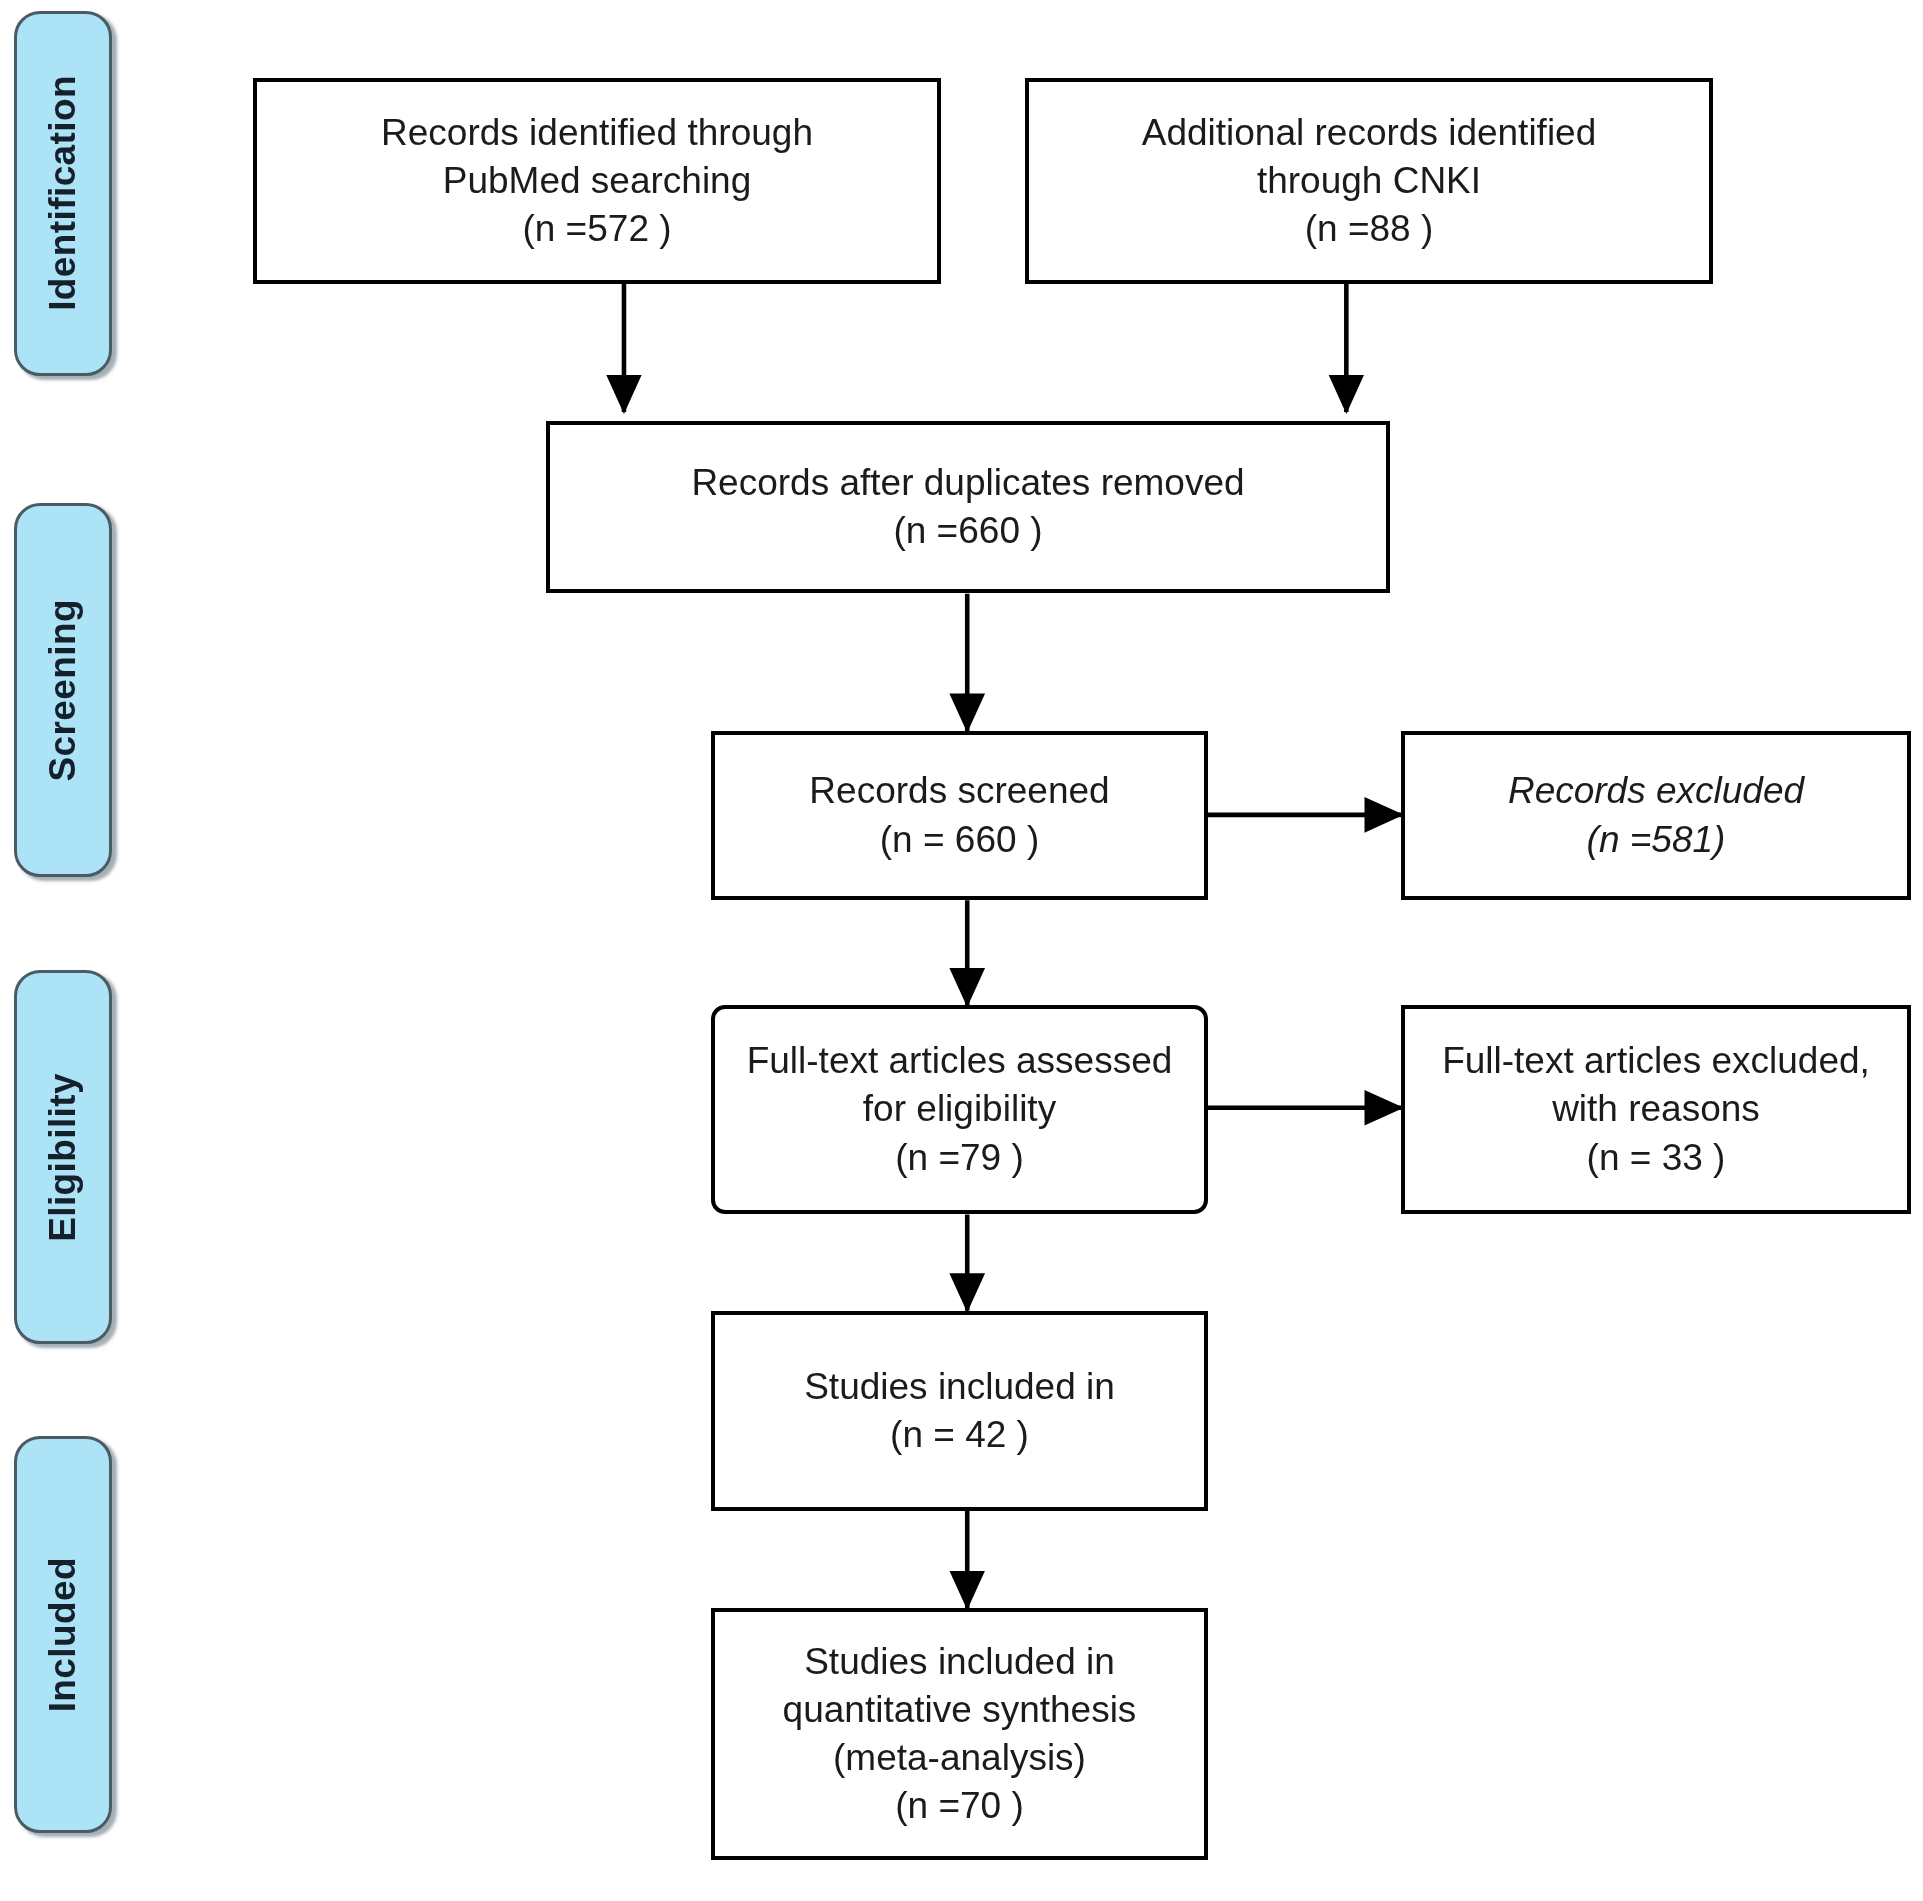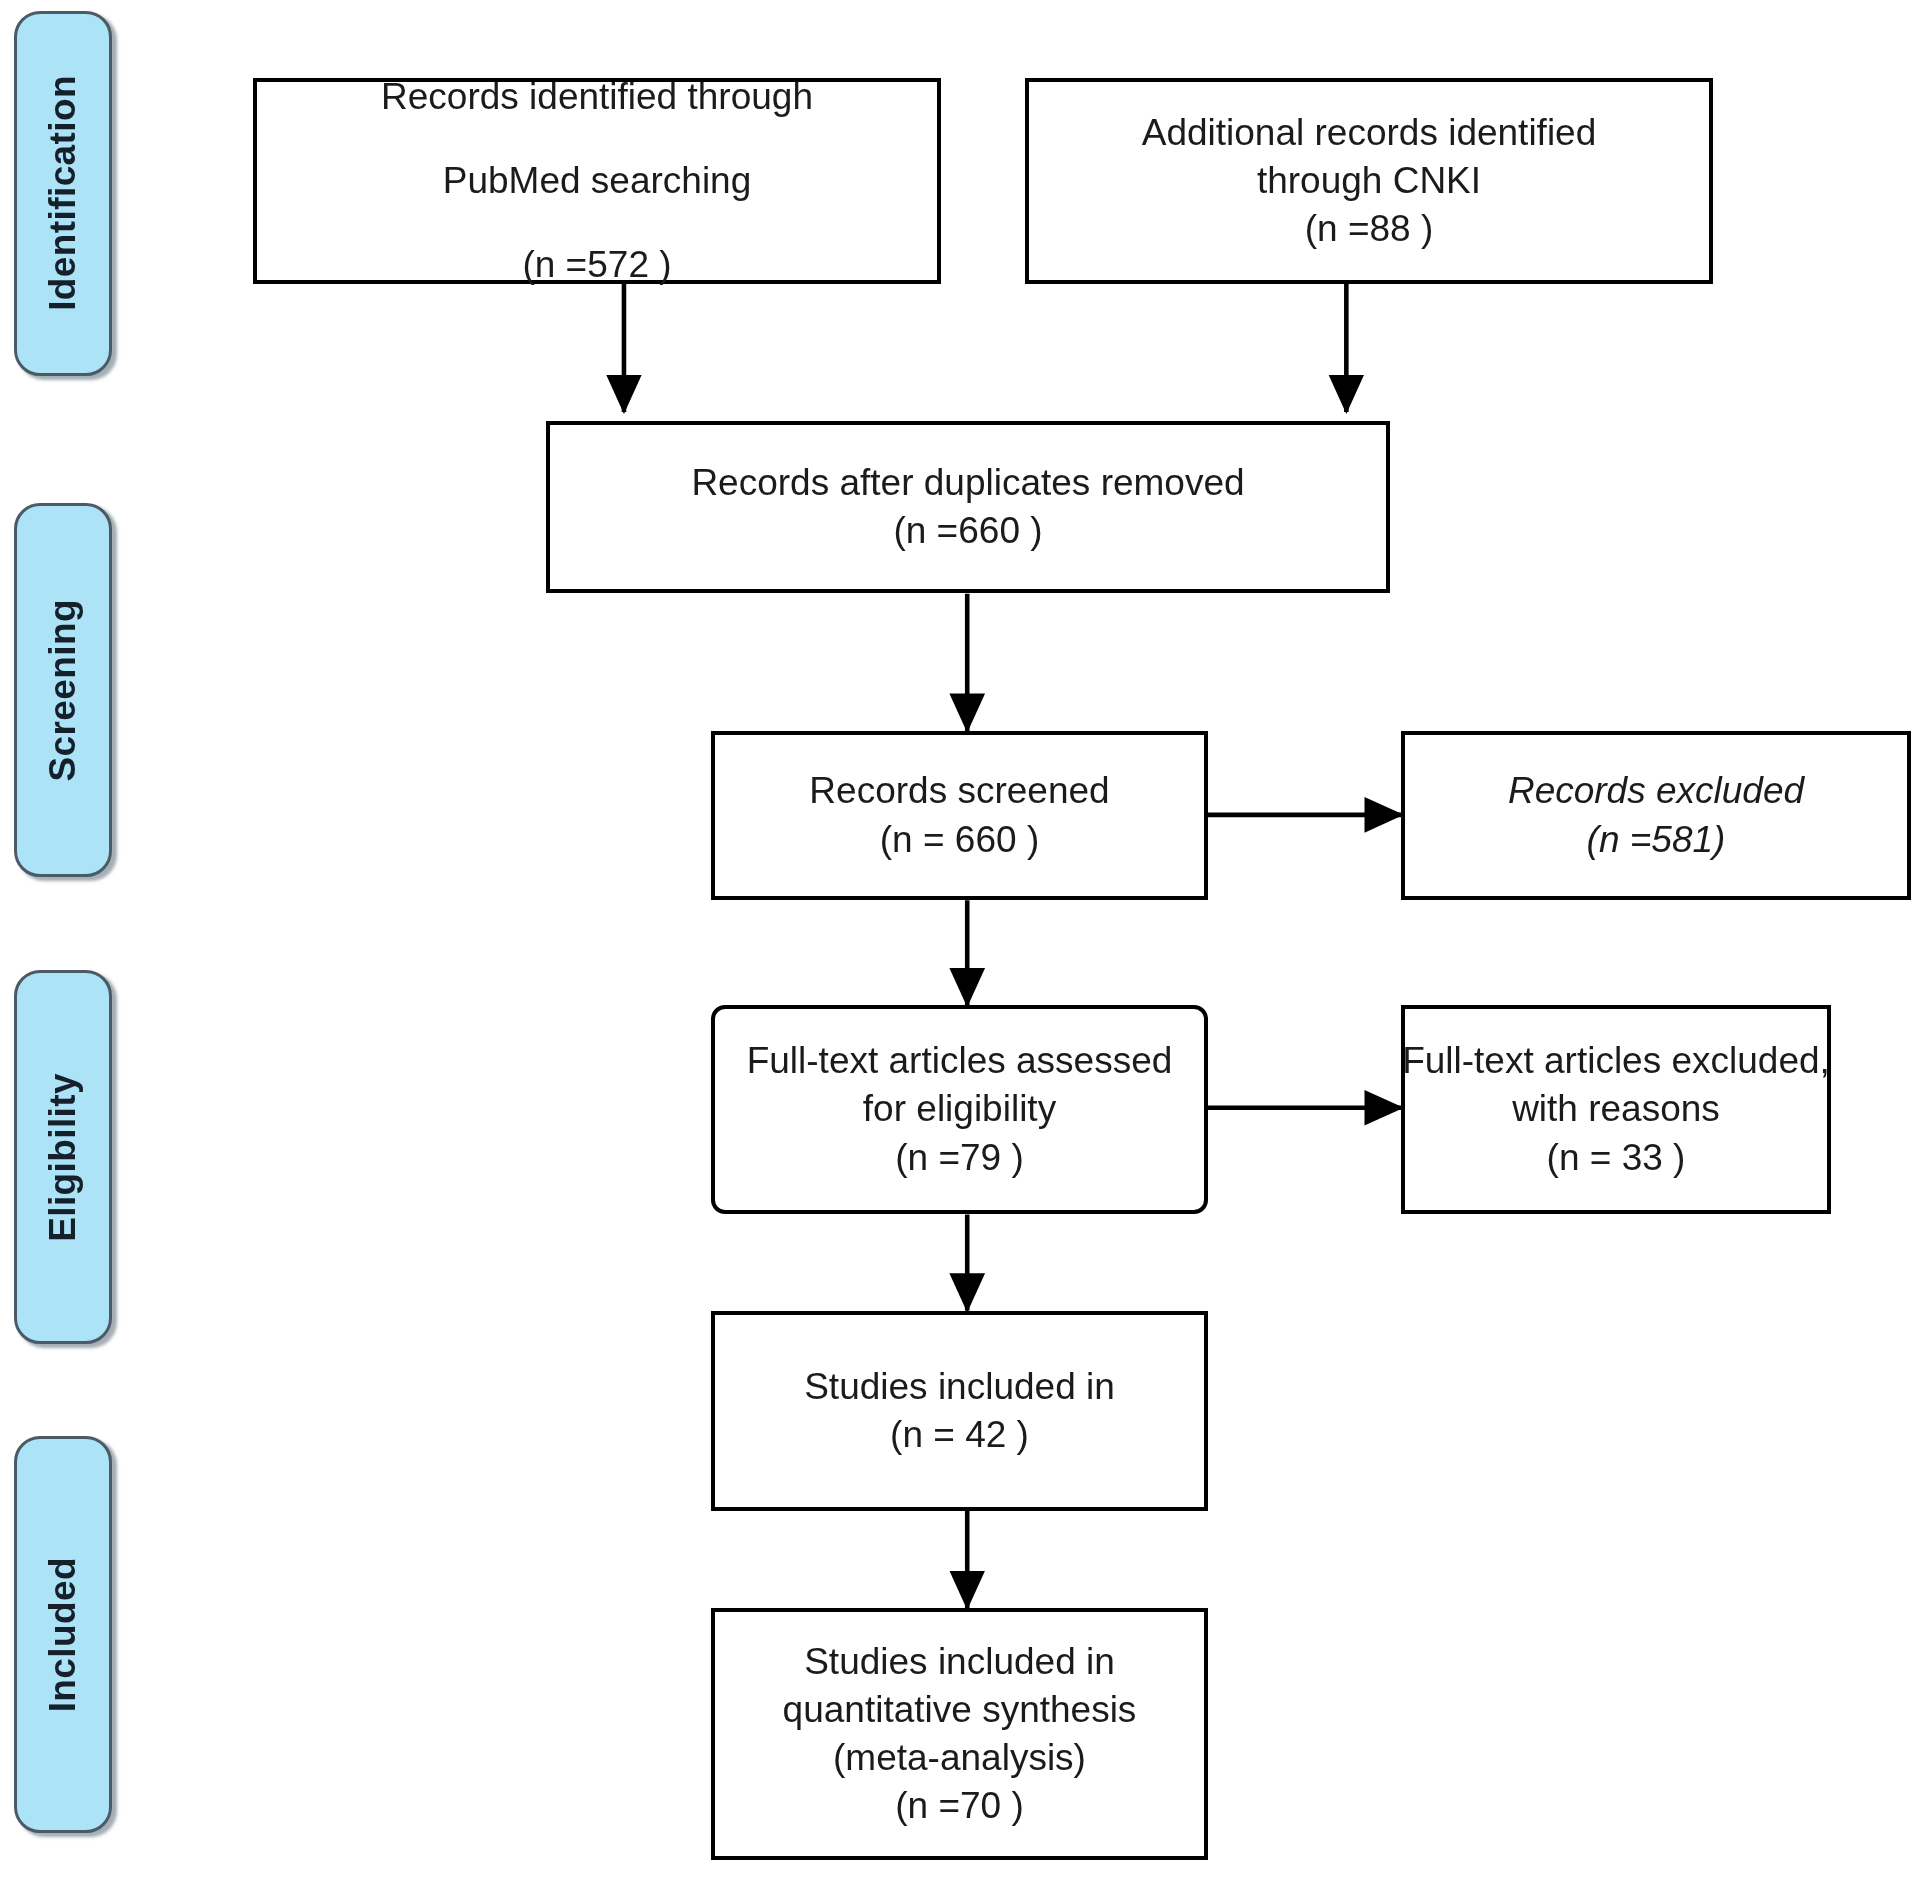--- a/index.html
+++ b/index.html
@@ -107,21 +107,21 @@
   </div>
 
   <div class="stage-pill" style="left:13.7px; top:970px; width:98px; height:374px;">
     <span class="stage-label">Eligibility</span>
   </div>
 
   <div class="stage-pill" style="left:13.7px; top:1436px; width:98px; height:397px;">
     <span class="stage-label">Included</span>
   </div>
 
-  <div class="flow-box" style="left:253px; top:78px; width:688px; height:206px;gap:36px;">
+  <div class="flow-box" style="left:253px; top:78px; width:688px; height:206px;">
     <div class="line">Records identified through</div>
     <div class="line">PubMed searching</div>
     <div class="line">(n =572 )</div>
   </div>
 
   <div class="flow-box" style="left:1025px; top:78px; width:688px; height:206px;text-align:center;">
     <div class="line">Additional records identified</div>
     <div class="line">through CNKI</div>
     <div class="line">(n =88 )</div>
   </div>
@@ -140,21 +140,21 @@
     <div class="line">Records excluded</div>
     <div class="line">(n =581)</div>
   </div>
 
   <div class="flow-box" style="left:711px; top:1005px; width:497px; height:209px;border-radius:14px;">
     <div class="line">Full-text articles assessed</div>
     <div class="line">for eligibility</div>
     <div class="line">(n =79 )</div>
   </div>
 
-  <div class="flow-box" style="left:1401px; top:1005px; width:430px; height:209px;">
+  <div class="flow-box" style="left:1401px; top:1005px; width:510px; height:209px;">
     <div class="line">Full-text articles excluded,</div>
     <div class="line">with reasons</div>
     <div class="line">(n = 33 )</div>
   </div>
 
   <div class="flow-box" style="left:711px; top:1311px; width:497px; height:200px;">
     <div class="line">Studies included in</div>
     <div class="line">(n = 42 )</div>
   </div>
 

